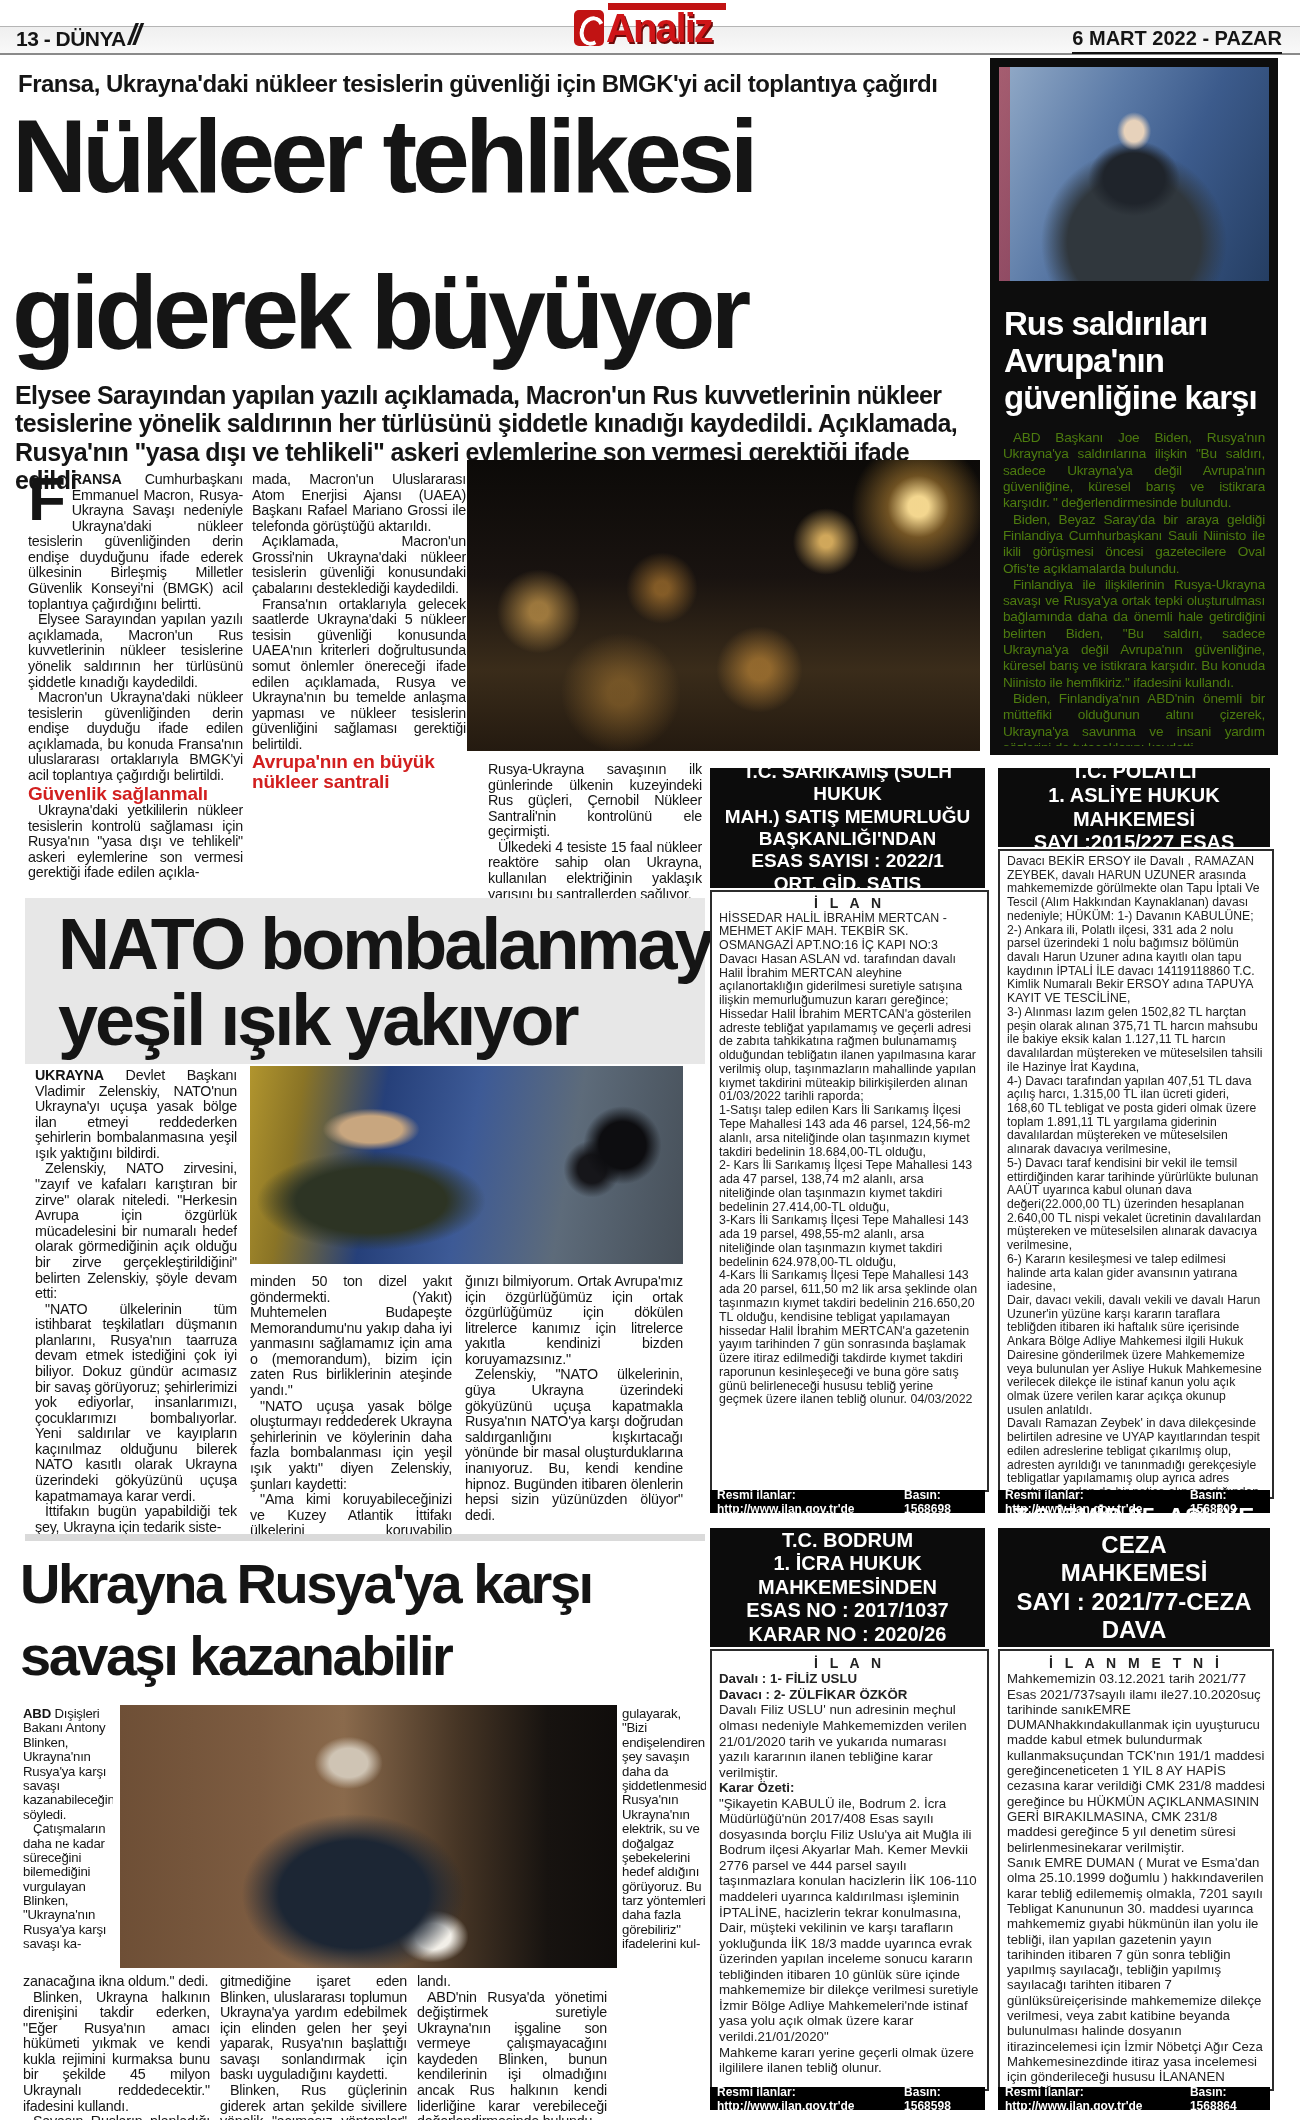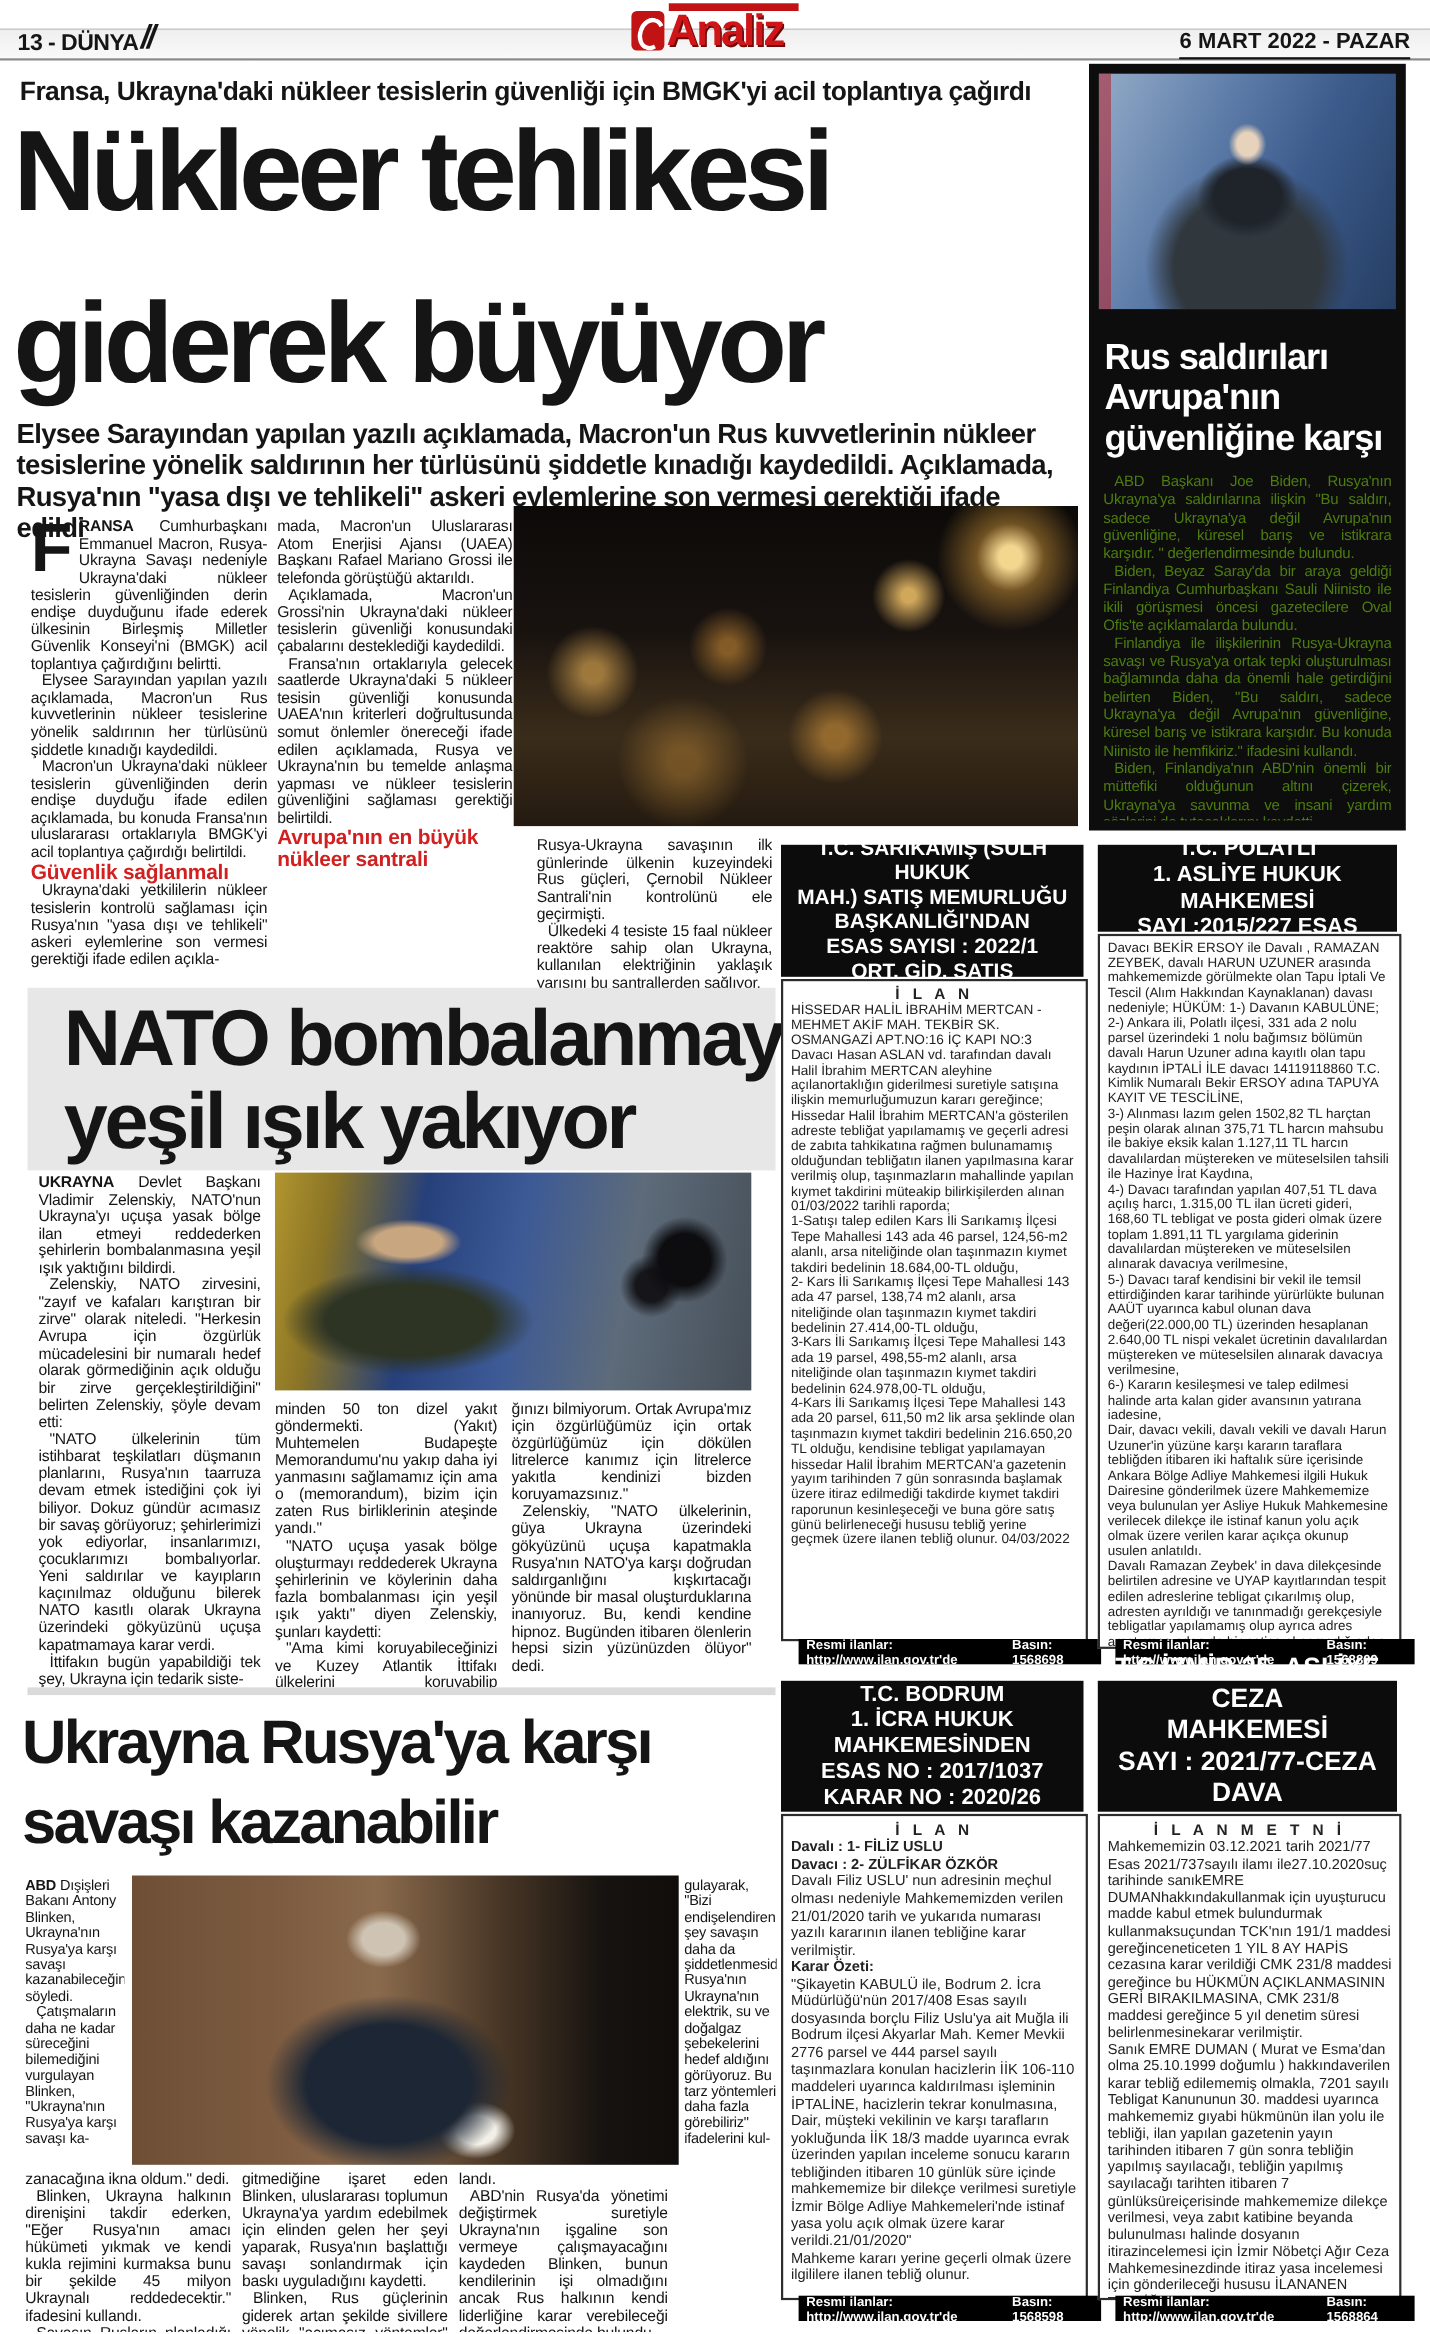--- a/index.html
+++ b/index.html
@@ -87,21 +87,21 @@
   #blk-colC{left:417px;top:1974px;width:190px;height:146px;}
   
   .notice-head{background:#0c0c0c;color:#fff;text-align:center;font-weight:bold;
     display:flex;flex-direction:column;justify-content:center;line-height:1.18;}
   .notice-body{border:2px solid #2c2c2c;background:#fff;padding:4px 7px;font-size:12.4px;line-height:1.11;
     color:#222;text-align:left;overflow:hidden;}
   .notice-body p{margin:0;}
   .ilan-title{text-align:center;font-weight:bold;font-size:14px;letter-spacing:4px;margin:1px 0;}
   .bold{font-weight:bold;}
   .notice-foot{background:#000;color:#fff;font-size:12px;font-weight:bold;display:flex;
-    justify-content:space-between;align-items:center;padding:0 7px;margin-left:16px;}
+    justify-content:space-between;align-items:center;padding:0 7px;}
   #sarikamis-head{left:710px;top:768px;width:275px;height:120px;font-size:19px;}
   #sarikamis-body{left:710px;top:890px;width:261px;height:590px;}
   #sarikamis-foot{left:710px;top:1490px;width:261px;height:23px;}
   #bodrum-head{left:710px;top:1528px;width:275px;height:119px;font-size:20px;}
   #bodrum-body{left:710px;top:1649px;width:261px;height:430px;font-size:13.3px;line-height:1.17;}
   #bodrum-foot{left:710px;top:2087px;width:261px;height:23px;}
   #polatli-head{left:998px;top:768px;width:272px;height:79px;font-size:20px;}
   #polatli-body{left:998px;top:849px;width:258px;height:638px;font-size:12.2px;line-height:1.125;}
   #polatli-foot{left:998px;top:1490px;width:258px;height:23px;}
   #izmir-head{left:998px;top:1528px;width:272px;height:119px;font-size:24px;}

